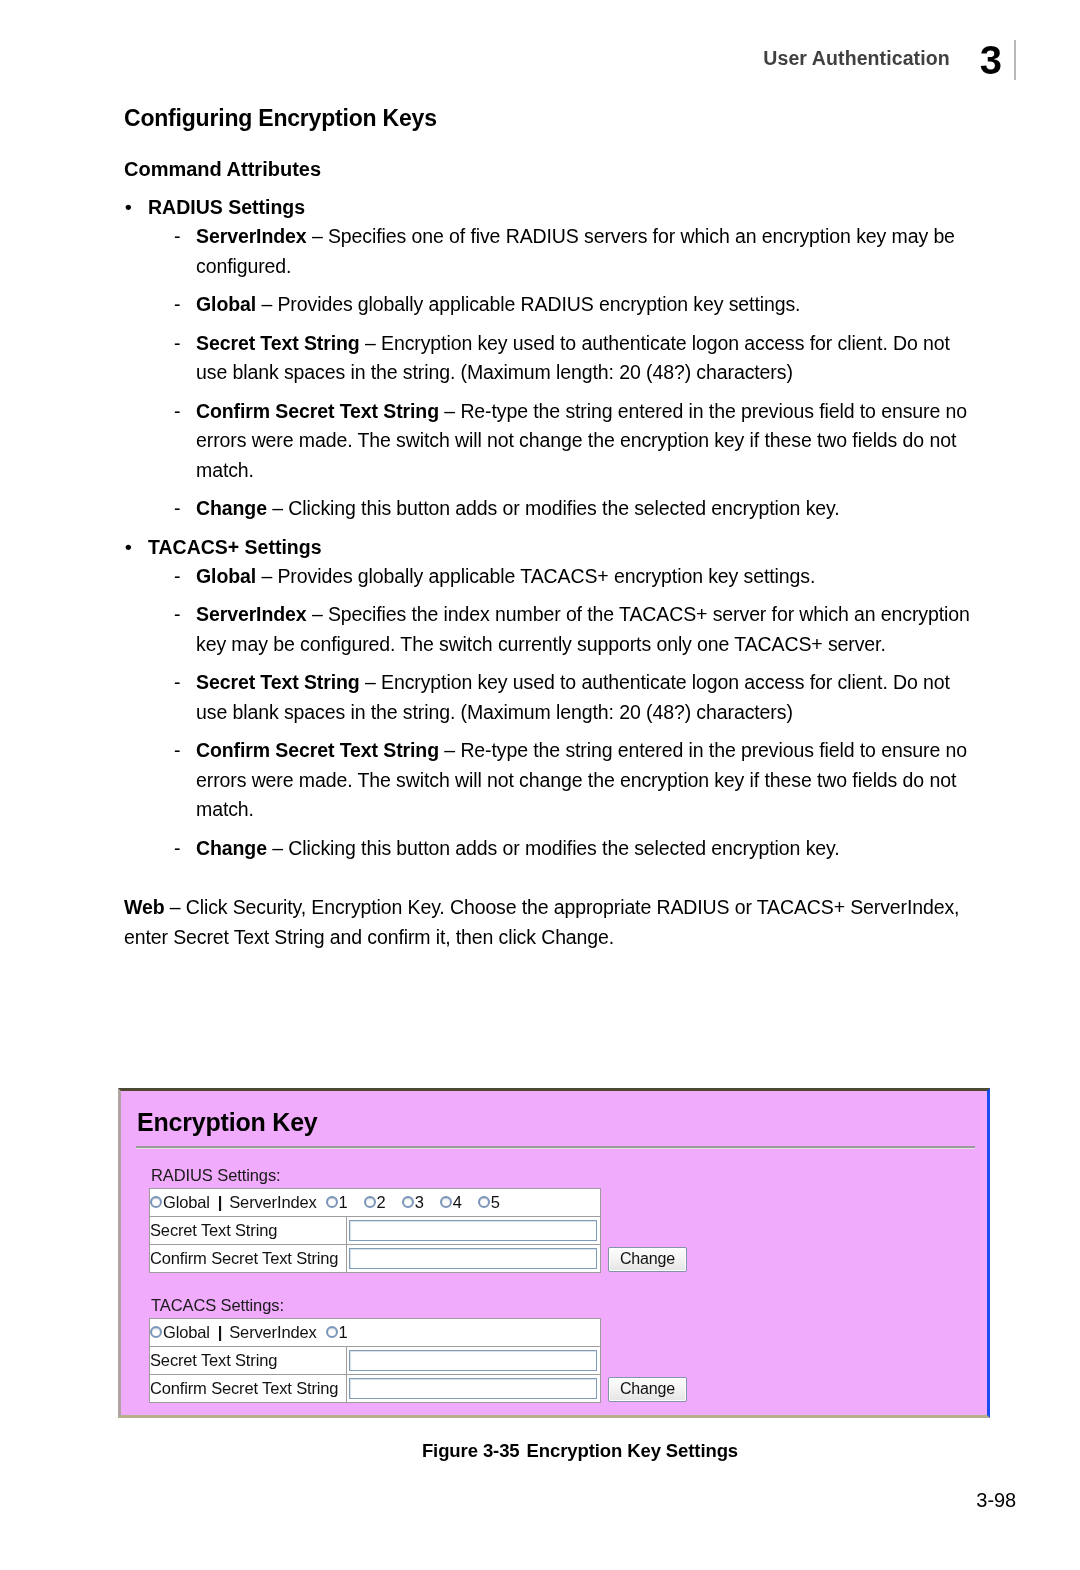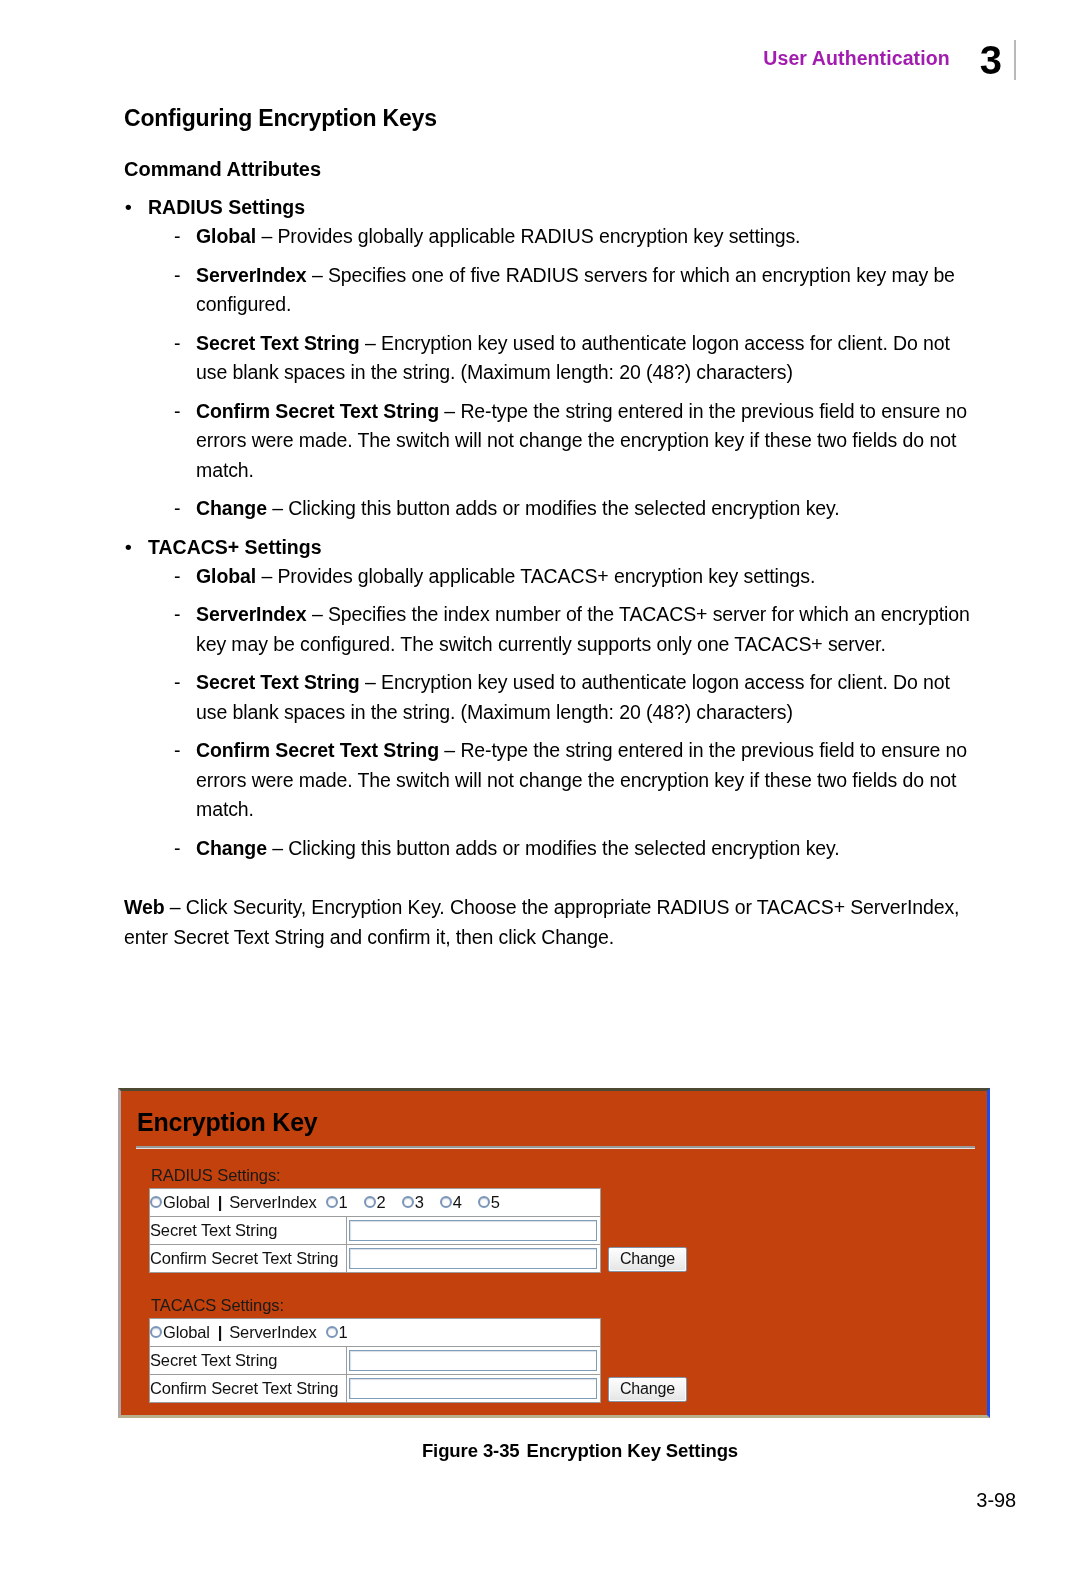--- a/index.html
+++ b/index.html
@@ -22,21 +22,21 @@
     top: 36px;
     right: 64px;
     display: flex;
     align-items: center;
     height: 48px;
   }
   .page-header .hdr-title {
     font-size: 19.5px;
     font-weight: bold;
     letter-spacing: 0.1px;
-    color: #a21caf;
+    color: #404040;
     line-height: 1;
     padding-bottom: 2px;
   }
   .page-header .hdr-chapter {
     font-size: 40px;
     font-weight: bold;
     line-height: 1;
     margin-left: 30px;
     padding-right: 12px;
     border-right: 2px solid #b9b9b9;
@@ -117,21 +117,21 @@
   }
   p.web-para b { font-weight: bold; }
 
   
   .shot-panel {
     position: absolute;
     left: 118px;
     top: 1088px;
     width: 872px;
     height: 330px;
-    background: #c2410c;
+    background: #f0abfc;
     border-top: 3px solid #4c4a33;
     border-left: 3px solid #b0a3a3;
     border-right: 3px solid #1a4cf0;
     border-bottom: 3px solid #b8b08a;
     box-sizing: border-box;
   }
 
   .shot-title {
     font-size: 25px;
     font-weight: bold;
@@ -266,22 +266,22 @@
   <h1 class="doc-title">Configuring Encryption Keys</h1>
 
 
   <h2 class="sub-head">Command Attributes</h2>
 
   <ul class="bullets">
 
     <li class="bullet-l1">
       <span>RADIUS Settings</span>
       <ul class="sublist">
+        <li class="bullet-l2"><b>ServerIndex</b><span> – Specifies one of five RADIUS servers for which an encryption key may be configured.</span></li>
         <li class="bullet-l2"><b>Global</b><span> – Provides globally applicable RADIUS encryption key settings.</span></li>
-        <li class="bullet-l2"><b>ServerIndex</b><span> – Specifies one of five RADIUS servers for which an encryption key may be configured.</span></li>
         <li class="bullet-l2"><b>Secret Text String</b><span> – Encryption key used to authenticate logon access for client. Do not use blank spaces in the string. (Maximum length: 20 (48?) characters)</span></li>
         <li class="bullet-l2"><b>Confirm Secret Text String</b><span> – Re-type the string entered in the previous field to ensure no errors were made. The switch will not change the encryption key if these two fields do not match.</span></li>
         <li class="bullet-l2"><b>Change</b><span> – Clicking this button adds or modifies the selected encryption key.</span></li>
       </ul>
     </li>
 
     <li class="bullet-l1">
       <span>TACACS+ Settings</span>
       <ul class="sublist">
         <li class="bullet-l2"><b>Global</b><span> – Provides globally applicable TACACS+ encryption key settings.</span></li>

